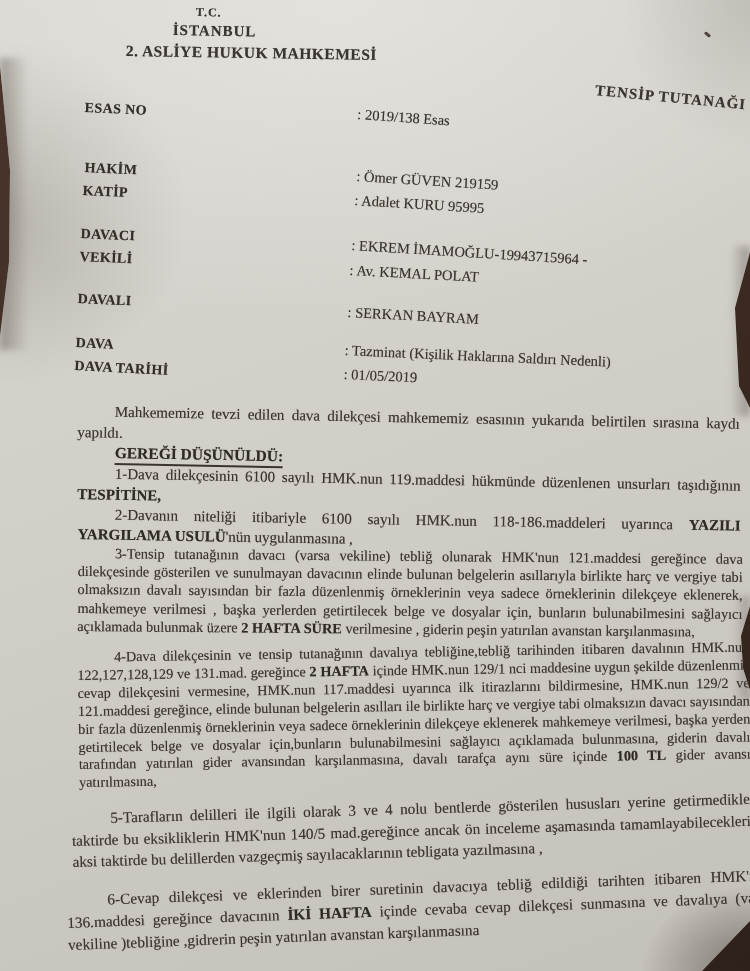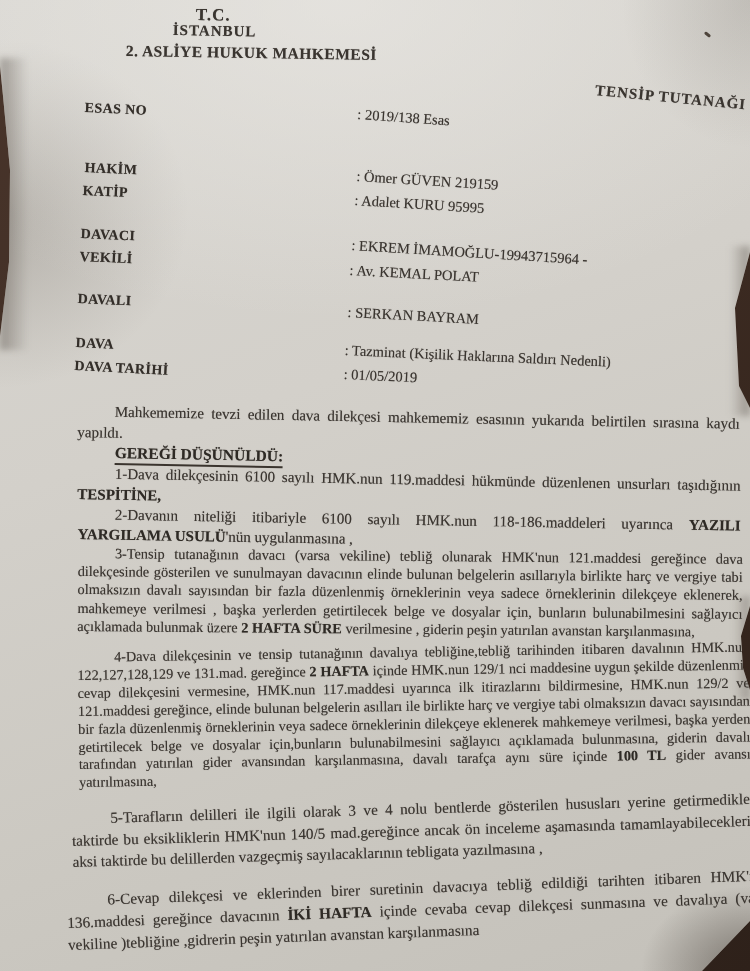--- a/index.html
+++ b/index.html
@@ -32,21 +32,21 @@
     background:radial-gradient(ellipse at 100% 100%,rgba(58,50,43,0.55),rgba(58,50,43,0) 70%);}
   .sh-topright{right:0;top:0;width:130px;height:150px;
     background:radial-gradient(ellipse at 100% 0%,rgba(98,92,84,0.20),rgba(98,92,84,0) 70%);}
   .speck{position:absolute;left:704px;top:33px;width:7px;height:3px;background:#4e443b;
     border-radius:2px;transform:rotate(38deg);}
 
   .t{position:absolute;color:#3a3530;transform-origin:left top;
      text-shadow:0 0 0.7px rgba(58,53,48,0.55);white-space:nowrap;}
   b{color:#2e2a25;}
 
-  .h-tc   {left:196px;top:5px; font-weight:bold;font-size:17px;letter-spacing:1px; transform:rotate(1deg);}
+  .h-tc   {left:196px;top:5px; font-weight:bold;font-size:12px;letter-spacing:1px; transform:rotate(1deg);}
   .h-city {left:173px;top:22px;font-weight:bold;font-size:15px;letter-spacing:1px; transform:rotate(1deg);}
   .h-court{left:126px;top:42px;font-weight:bold;font-size:15.5px;letter-spacing:0.5px;transform:rotate(0.9deg);}
   .h-title{left:596px;top:82px;font-weight:bold;font-size:15px;letter-spacing:1px; transform:rotate(5.5deg);}
 
   .lbl{font-weight:bold;font-size:14px;letter-spacing:0.4px;color:#332e29;}
   .val{font-size:14.5px;}
   .f0l{left:85px;top:100px;transform:rotate(2.5deg);} .f0v{left:358px;top:106px;transform:rotate(4deg);}
   .f1l{left:85px;top:160px;transform:rotate(2.5deg);} .f1v{left:357px;top:168px;transform:rotate(3.5deg);}
   .f2l{left:83px;top:183px;transform:rotate(2.5deg);} .f2v{left:355px;top:192px;transform:rotate(3.5deg);}
   .f3l{left:81px;top:226px;transform:rotate(2.5deg);} .f3v{left:352px;top:237px;transform:rotate(3.5deg);}

